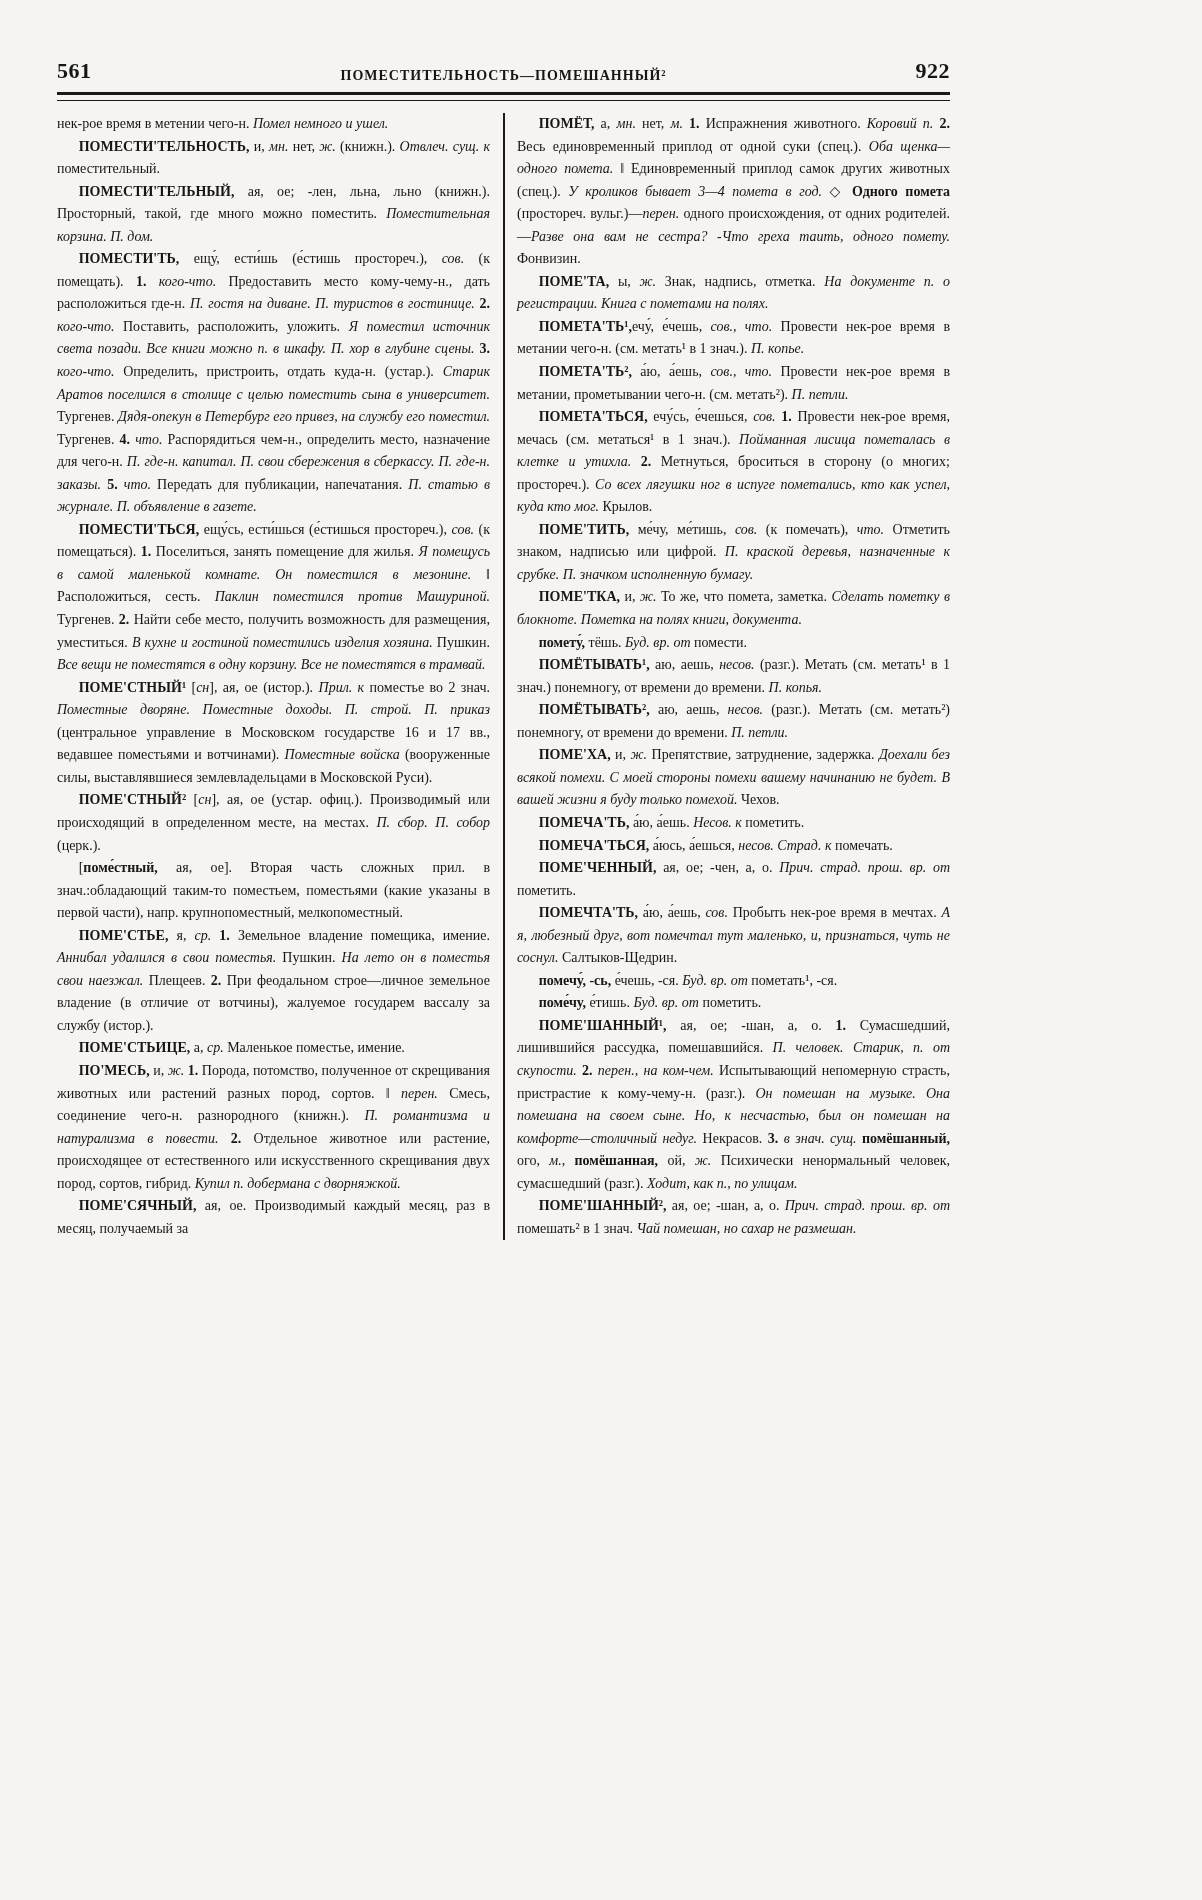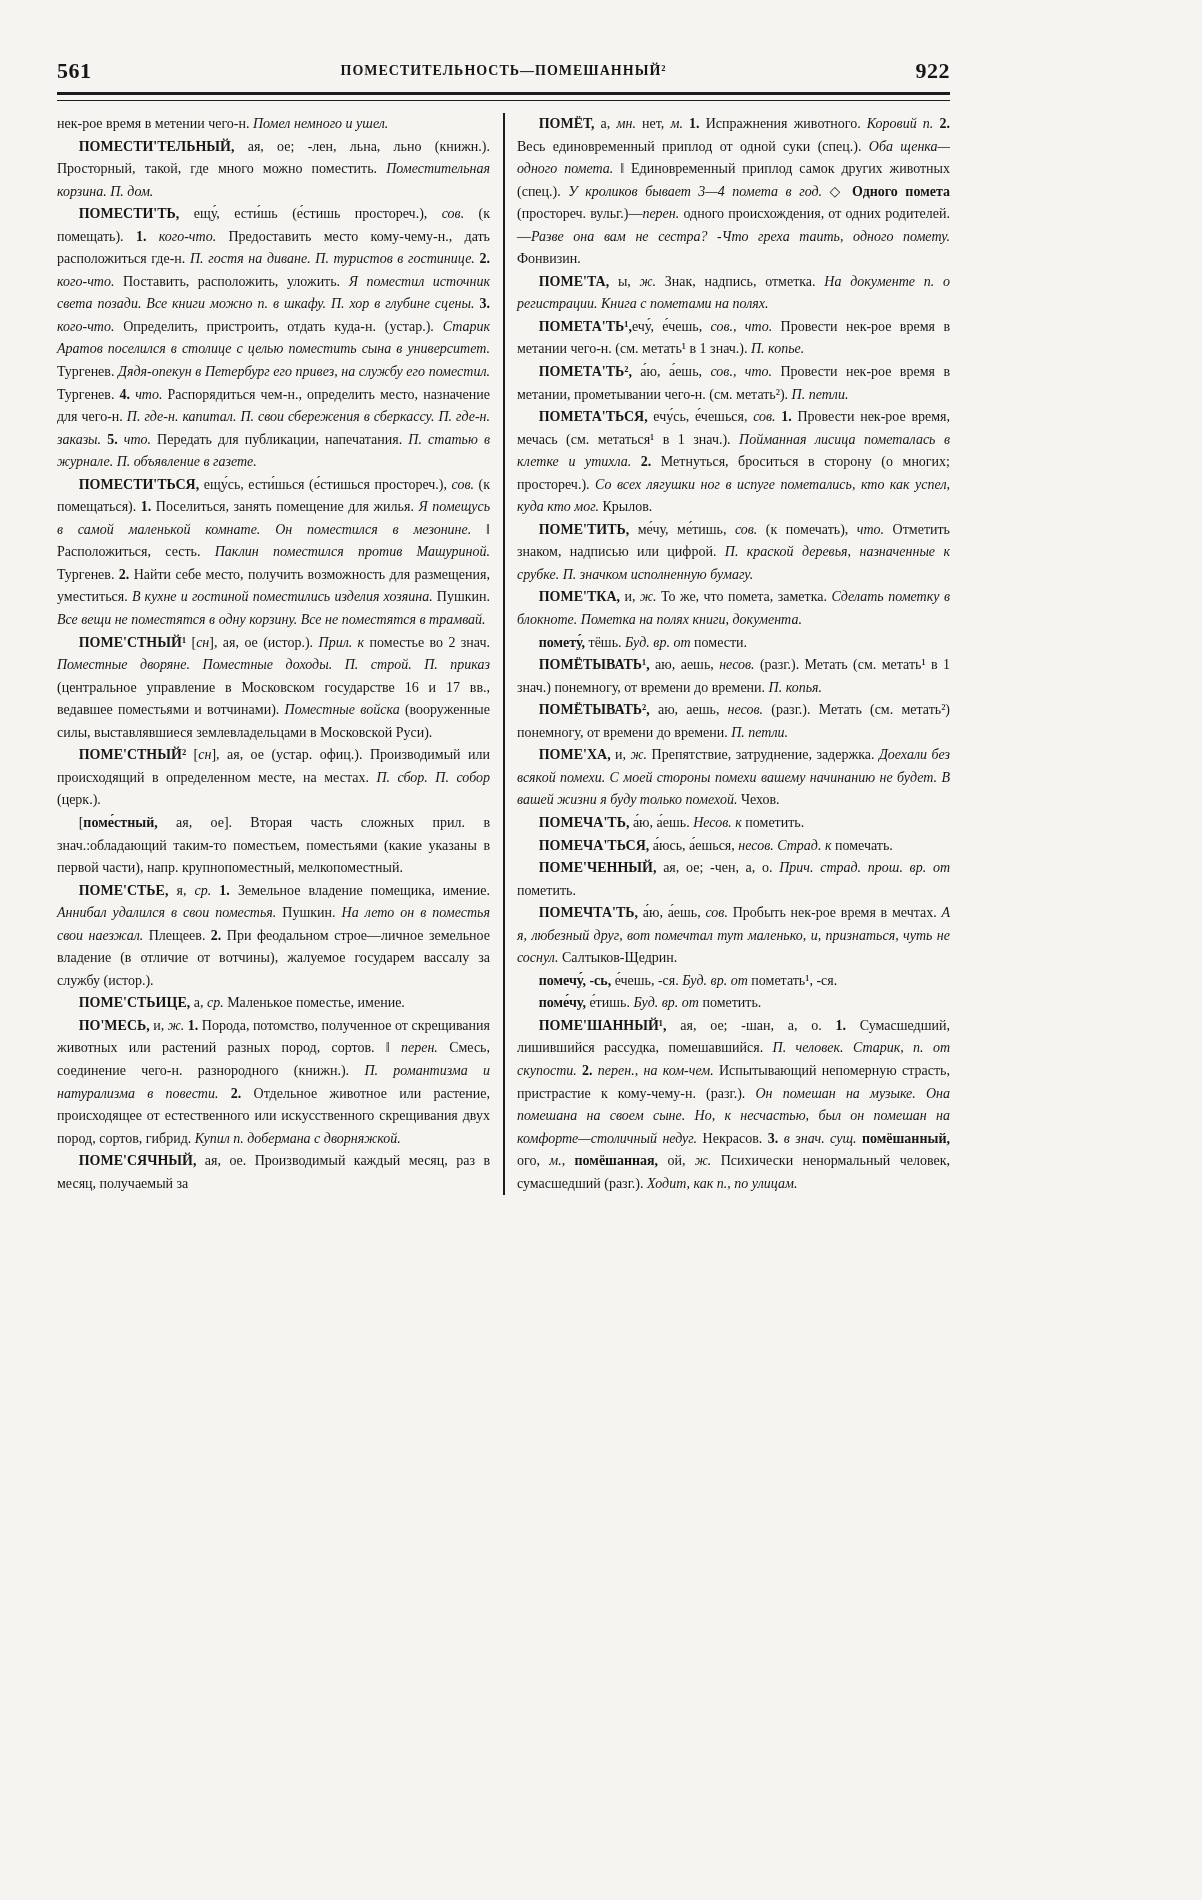--- a/index.html
+++ b/index.html
@@ -8,21 +8,21 @@
     background:#f5f4f0;
     font-family:"Liberation Serif","DejaVu Serif",serif;
     color:#161616;
     position:relative;
     overflow:hidden;
   }
   .page{
     position:absolute;left:57px;top:58px;width:893px;
   }
   .running-head{
-    display:flex;align-items:center;justify-content:space-between;
+    display:flex;align-items:flex-end;justify-content:space-between;
     font-weight:700;font-size:22px;letter-spacing:.5px;
     margin-bottom:8px;
   }
   .running-head .title{
     flex:1;text-align:center;letter-spacing:1px;font-size:14px;
   }
   .double-rule{
     height:5px;
     border-top:3px solid #1b1b1b;
     border-bottom:1px solid #1b1b1b;
@@ -54,20 +54,21 @@
 <div class="page">
   <div class="running-head">
     <span>561</span>
     <span class="title">ПОМЕСТИТЕЛЬНОСТЬ—ПОМЕШАННЫЙ²</span>
     <span>922</span>
   </div>
   <div class="double-rule"></div>
   <div class="columns">
     <div class="col">
         <p class="entry"><span class="r-n">нек-рое время в метении чего-н. </span><span class="r-i">Помел немного и ушел.</span></p>
+        <p class="entry ind"><span class="r-b">ПОМЕСТИ'ТЕЛЬНОСТЬ,</span><span class="r-n"> и, </span><span class="r-i">мн.</span><span class="r-n"> нет, </span><span class="r-i">ж.</span><span class="r-n"> (книжн.). </span><span class="r-i">Отвлеч. сущ. к</span><span class="r-n"> поместительный.</span></p>
         <p class="entry ind"><span class="r-b">ПОМЕСТИ'ТЕЛЬНЫЙ,</span><span class="r-n"> ая, ое; -лен, льна, льно (книжн.). Просторный, такой, где много можно поместить. </span><span class="r-i">Поместительная корзина. П. дом.</span></p>
         <p class="entry ind"><span class="r-b">ПОМЕСТИ'ТЬ,</span><span class="r-n"> ещу́, ести́шь (е́стишь простореч.), </span><span class="r-i">сов.</span><span class="r-n"> (к помещать). </span><span class="r-b">1.</span><span class="r-i"> кого-что.</span><span class="r-n"> Предоставить место кому-чему-н., дать расположиться где-н. </span><span class="r-i">П. гостя на диване. П. туристов в гостинице. </span><span class="r-b">2.</span><span class="r-i"> кого-что.</span><span class="r-n"> Поставить, расположить, уложить. </span><span class="r-i">Я поместил источник света позади. Все книги можно п. в шкафу. П. хор в глубине сцены. </span><span class="r-b">3.</span><span class="r-i"> кого-что.</span><span class="r-n"> Определить, пристроить, отдать куда-н. (устар.). </span><span class="r-i">Старик Аратов поселился в столице с целью поместить сына в университет.</span><span class="r-n"> Тургенев. </span><span class="r-i">Дядя-опекун в Петербург его привез, на службу его поместил.</span><span class="r-n"> Тургенев. </span><span class="r-b">4.</span><span class="r-i"> что.</span><span class="r-n"> Распорядиться чем-н., определить место, назначение для чего-н. </span><span class="r-i">П. где-н. капитал. П. свои сбережения в сберкассу. П. где-н. заказы. </span><span class="r-b">5.</span><span class="r-i"> что.</span><span class="r-n"> Передать для публикации, напечатания. </span><span class="r-i">П. статью в журнале. П. объявление в газете.</span></p>
         <p class="entry ind"><span class="r-b">ПОМЕСТИ'ТЬСЯ,</span><span class="r-n"> ещу́сь, ести́шься (е́стишься простореч.), </span><span class="r-i">сов.</span><span class="r-n"> (к помещаться). </span><span class="r-b">1.</span><span class="r-n"> Поселиться, занять помещение для жилья. </span><span class="r-i">Я помещусь в самой маленькой комнате. Он поместился в мезонине.</span><span class="r-n"> ‖ Расположиться, сесть. </span><span class="r-i">Паклин поместился против Машуриной.</span><span class="r-n"> Тургенев. </span><span class="r-b">2.</span><span class="r-n"> Найти себе место, получить возможность для размещения, уместиться. </span><span class="r-i">В кухне и гостиной поместились изделия хозяина.</span><span class="r-n"> Пушкин. </span><span class="r-i">Все вещи не поместятся в одну корзину. Все не поместятся в трамвай.</span></p>
         <p class="entry ind"><span class="r-b">ПОМЕ'СТНЫЙ¹</span><span class="r-n"> [</span><span class="r-i">сн</span><span class="r-n">], ая, ое (истор.). </span><span class="r-i">Прил. к</span><span class="r-n"> поместье во 2 знач. </span><span class="r-i">Поместные дворяне. Поместные доходы. П. строй. П. приказ</span><span class="r-n"> (центральное управление в Московском государстве 16 и 17 вв., ведавшее поместьями и вотчинами). </span><span class="r-i">Поместные войска</span><span class="r-n"> (вооруженные силы, выставлявшиеся землевладельцами в Московской Руси).</span></p>
         <p class="entry ind"><span class="r-b">ПОМЕ'СТНЫЙ²</span><span class="r-n"> [</span><span class="r-i">сн</span><span class="r-n">], ая, ое (устар. офиц.). Производимый или происходящий в определенном месте, на местах. </span><span class="r-i">П. сбор. П. собор</span><span class="r-n"> (церк.).</span></p>
         <p class="entry ind"><span class="r-n">[</span><span class="r-b">поме́стный,</span><span class="r-n"> ая, ое]. Вторая часть сложных прил. в знач.:обладающий таким-то поместьем, поместьями (какие указаны в первой части), напр. крупнопоместный, мелкопоместный.</span></p>
         <p class="entry ind"><span class="r-b">ПОМЕ'СТЬЕ,</span><span class="r-n"> я, </span><span class="r-i">ср.</span><span class="r-n"> </span><span class="r-b">1.</span><span class="r-n"> Земельное владение помещика, имение. </span><span class="r-i">Аннибал удалился в свои поместья.</span><span class="r-n"> Пушкин. </span><span class="r-i">На лето он в поместья свои наезжал.</span><span class="r-n"> Плещеев. </span><span class="r-b">2.</span><span class="r-n"> При феодальном строе—личное земельное владение (в отличие от вотчины), жалуемое государем вассалу за службу (истор.).</span></p>
         <p class="entry ind"><span class="r-b">ПОМЕ'СТЬИЦЕ,</span><span class="r-n"> а, </span><span class="r-i">ср.</span><span class="r-n"> Маленькое поместье, имение.</span></p>
         <p class="entry ind"><span class="r-b">ПО'МЕСЬ,</span><span class="r-n"> и, </span><span class="r-i">ж.</span><span class="r-n"> </span><span class="r-b">1.</span><span class="r-n"> Порода, потомство, полученное от скрещивания животных или растений разных пород, сортов. ‖ </span><span class="r-i">перен.</span><span class="r-n"> Смесь, соединение чего-н. разнородного (книжн.). </span><span class="r-i">П. романтизма и натурализма в повести. </span><span class="r-b">2.</span><span class="r-n"> Отдельное животное или растение, происходящее от естественного или искусственного скрещивания двух пород, сортов, гибрид. </span><span class="r-i">Купил п. добермана с дворняжкой.</span></p>
         <p class="entry ind"><span class="r-b">ПОМЕ'СЯЧНЫЙ,</span><span class="r-n"> ая, ое. Производимый каждый месяц, раз в месяц, получаемый за</span></p>
@@ -85,15 +86,16 @@
         <p class="entry ind"><span class="r-b">ПОМЁТЫВАТЬ¹,</span><span class="r-n"> аю, аешь, </span><span class="r-i">несов.</span><span class="r-n"> (разг.). Метать (см. метать¹ в 1 знач.) понемногу, от времени до времени. </span><span class="r-i">П. копья.</span></p>
         <p class="entry ind"><span class="r-b">ПОМЁТЫВАТЬ²,</span><span class="r-n"> аю, аешь, </span><span class="r-i">несов.</span><span class="r-n"> (разг.). Метать (см. метать²) понемногу, от времени до времени. </span><span class="r-i">П. петли.</span></p>
         <p class="entry ind"><span class="r-b">ПОМЕ'ХА,</span><span class="r-n"> и, </span><span class="r-i">ж.</span><span class="r-n"> Препятствие, затруднение, задержка. </span><span class="r-i">Доехали без всякой помехи. С моей стороны помехи вашему начинанию не будет. В вашей жизни я буду только помехой.</span><span class="r-n"> Чехов.</span></p>
         <p class="entry ind"><span class="r-b">ПОМЕЧА'ТЬ,</span><span class="r-n"> а́ю, а́ешь. </span><span class="r-i">Несов. к</span><span class="r-n"> пометить.</span></p>
         <p class="entry ind"><span class="r-b">ПОМЕЧА'ТЬСЯ,</span><span class="r-n"> а́юсь, а́ешься, </span><span class="r-i">несов.</span><span class="r-n"> </span><span class="r-i">Страд. к</span><span class="r-n"> помечать.</span></p>
         <p class="entry ind"><span class="r-b">ПОМЕ'ЧЕННЫЙ,</span><span class="r-n"> ая, ое; -чен, а, о. </span><span class="r-i">Прич. страд. прош. вр. от</span><span class="r-n"> пометить.</span></p>
         <p class="entry ind"><span class="r-b">ПОМЕЧТА'ТЬ,</span><span class="r-n"> а́ю, а́ешь, </span><span class="r-i">сов.</span><span class="r-n"> Пробыть нек-рое время в мечтах. </span><span class="r-i">А я, любезный друг, вот помечтал тут маленько, и, признаться, чуть не соснул.</span><span class="r-n"> Салтыков-Щедрин.</span></p>
         <p class="entry ind"><span class="r-b">помечу́, -сь,</span><span class="r-n"> е́чешь, -ся. </span><span class="r-i">Буд. вр. от</span><span class="r-n"> пометать¹, -ся.</span></p>
         <p class="entry ind"><span class="r-b">поме́чу,</span><span class="r-n"> е́тишь. </span><span class="r-i">Буд. вр. от</span><span class="r-n"> пометить.</span></p>
         <p class="entry ind"><span class="r-b">ПОМЕ'ШАННЫЙ¹,</span><span class="r-n"> ая, ое; -шан, а, о. </span><span class="r-b">1.</span><span class="r-n"> Сумасшедший, лишившийся рассудка, помешавшийся. </span><span class="r-i">П. человек. Старик, п. от скупости. </span><span class="r-b">2.</span><span class="r-i"> перен., на ком-чем.</span><span class="r-n"> Испытывающий непомерную страсть, пристрастие к кому-чему-н. (разг.). </span><span class="r-i">Он помешан на музыке. Она помешана на своем сыне. Но, к несчастью, был он помешан на комфорте—столичный недуг.</span><span class="r-n"> Некрасов. </span><span class="r-b">3.</span><span class="r-i"> в знач. сущ.</span><span class="r-n"> </span><span class="r-b">помёшанный,</span><span class="r-n"> ого, </span><span class="r-i">м.</span><span class="r-n">, </span><span class="r-b">помёшанная,</span><span class="r-n"> ой, </span><span class="r-i">ж.</span><span class="r-n"> Психически ненормальный человек, сумасшедший (разг.). </span><span class="r-i">Ходит, как п., по улицам.</span></p>
+        <p class="entry ind"><span class="r-b">ПОМЕ'ШАННЫЙ²,</span><span class="r-n"> ая, ое; -шан, а, о. </span><span class="r-i">Прич. страд. прош. вр. от</span><span class="r-n"> помешать² в 1 знач. </span><span class="r-i">Чай помешан, но сахар не размешан.</span></p>
       </div>
   </div>
 </div>
 
 </body></html>

